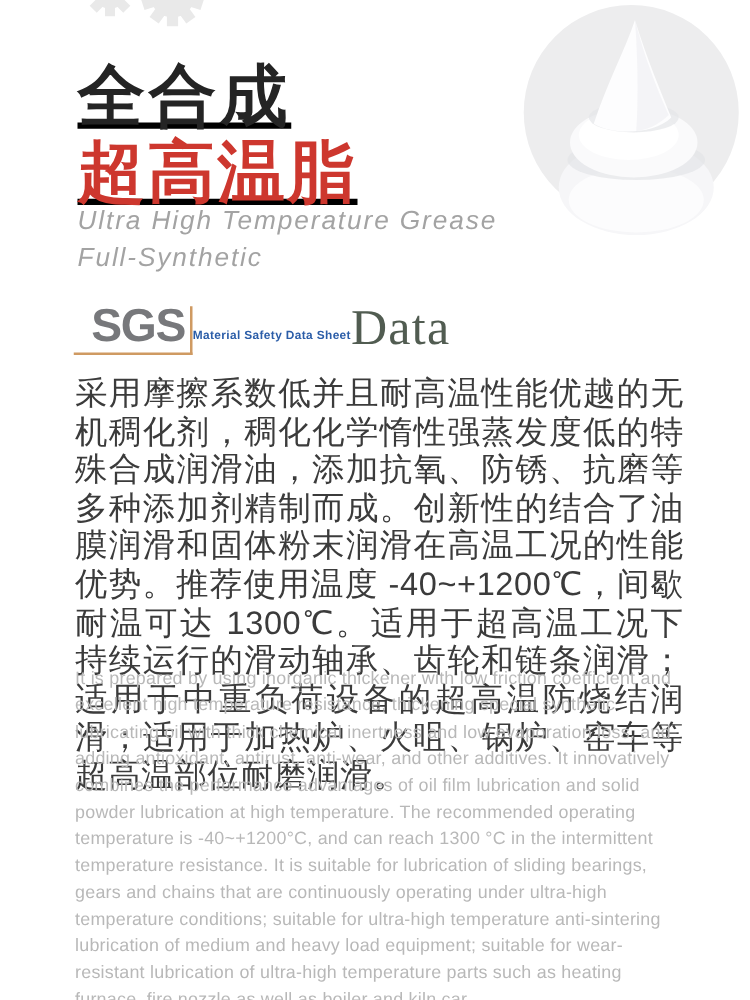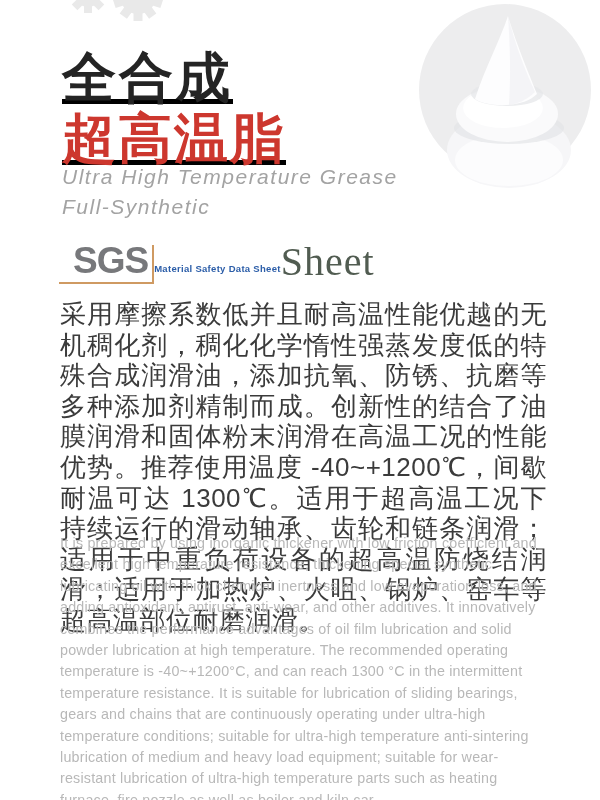--- a/index.html
+++ b/index.html
@@ -220,20 +220,20 @@
 
   <div class="cert-row">
     <div class="sgs-logo">
       <div class="sgs-text">SGS</div>
       <div class="sgs-hline"></div>
       <div class="sgs-vline"></div>
     </div>
     <div class="msds-logo">
       <div class="msds-sub">Material Safety Data Sheet</div>
     </div>
-    <div class="rohs-logo">Sheet</div>
+    <div class="rohs-logo">Data</div>
   </div>
 
   <p class="desc-cn">采用摩擦系数低并且耐高温性能优越的无机稠化剂，稠化化学惰性强蒸发度低的特殊合成润滑油，添加抗氧、防锈、抗磨等多种添加剂精制而成。创新性的结合了油膜润滑和固体粉末润滑在高温工况的性能优势。推荐使用温度 -40~+1200℃，间歇耐温可达 1300℃。适用于超高温工况下持续运行的滑动轴承、齿轮和链条润滑；适用于中重负荷设备的超高温防烧结润滑；适用于加热炉、火咀、锅炉、窑车等超高温部位耐磨润滑。</p>
 
   <p class="desc-en">It is prepared by using inorganic thickener with low friction coefficient and excellent high temperature resistance, thickening special synthetic lubricating oil with thick chemical inertness and low evaporation loss, and adding antioxidant, antirust, anti-wear, and other additives. It innovatively combines the performance advantages of oil film lubrication and solid powder lubrication at high temperature. The recommended operating temperature is -40~+1200°C, and can reach 1300 °C in the intermittent temperature resistance. It is suitable for lubrication of sliding bearings, gears and chains that are continuously operating under ultra-high temperature conditions; suitable for ultra-high temperature anti-sintering lubrication of medium and heavy load equipment; suitable for wear-resistant lubrication of ultra-high temperature parts such as heating furnace, fire nozzle as well as boiler and kiln car.</p>
 
 </div>
 
 </body></html>

